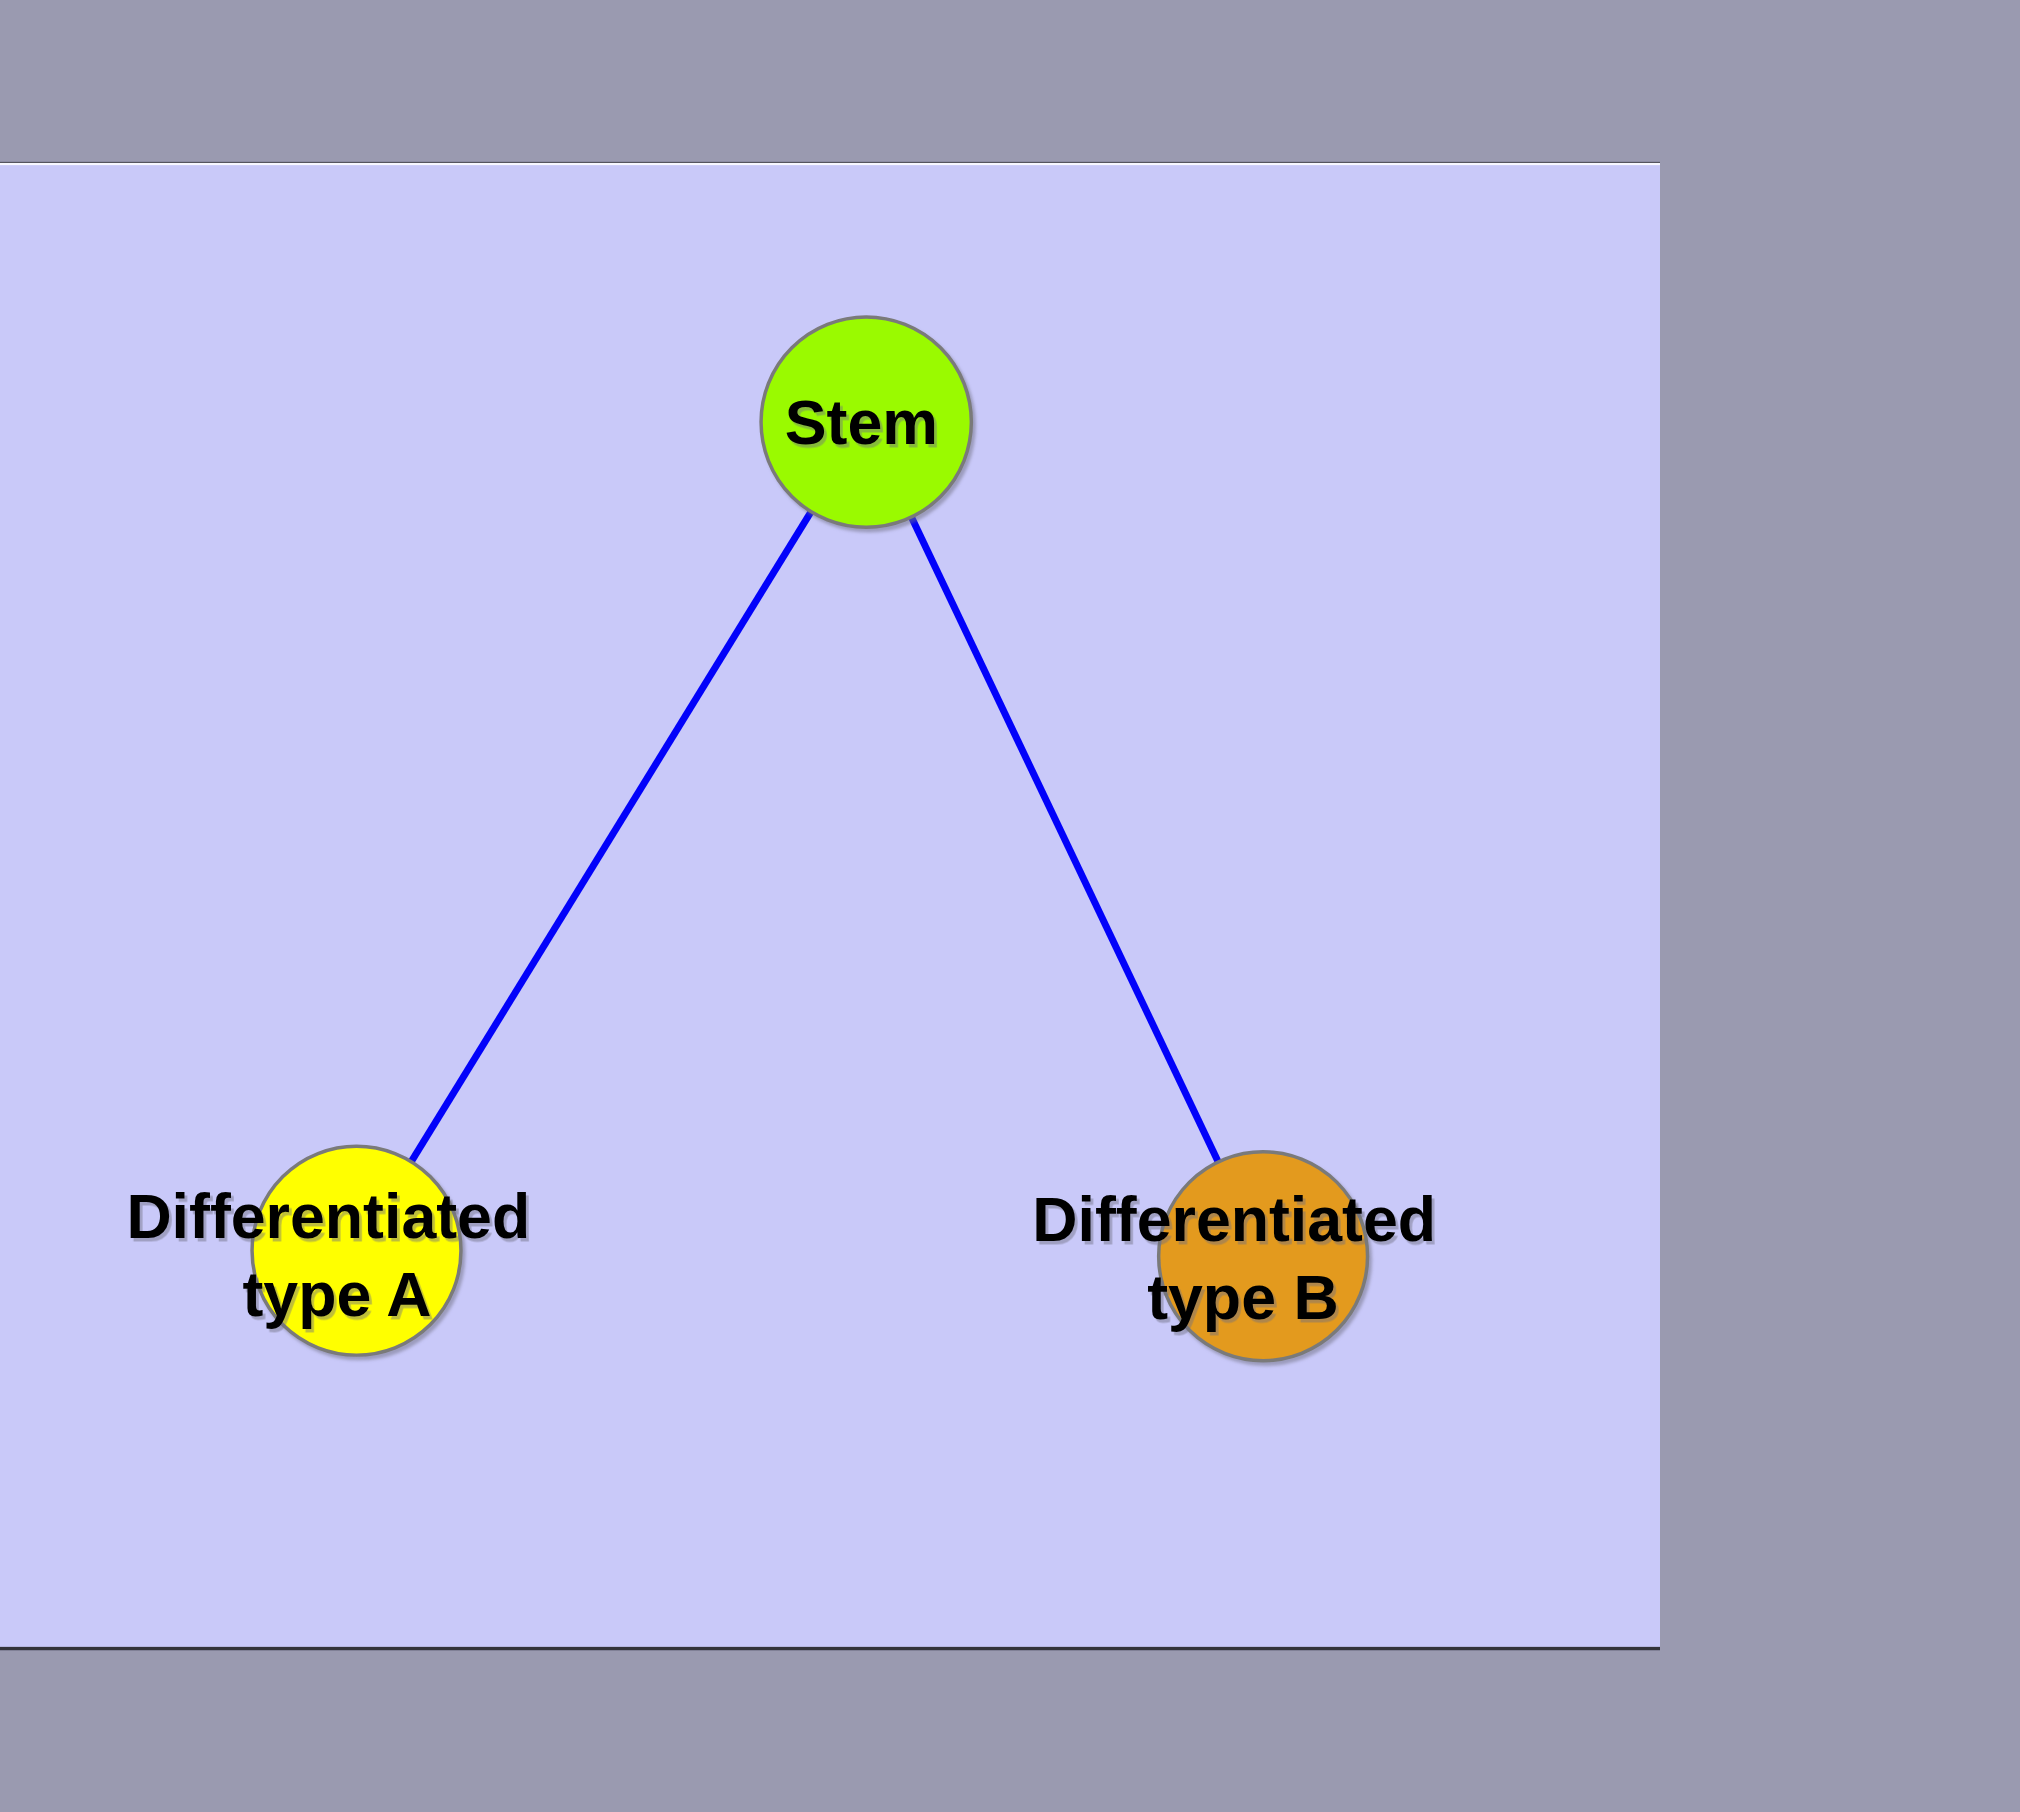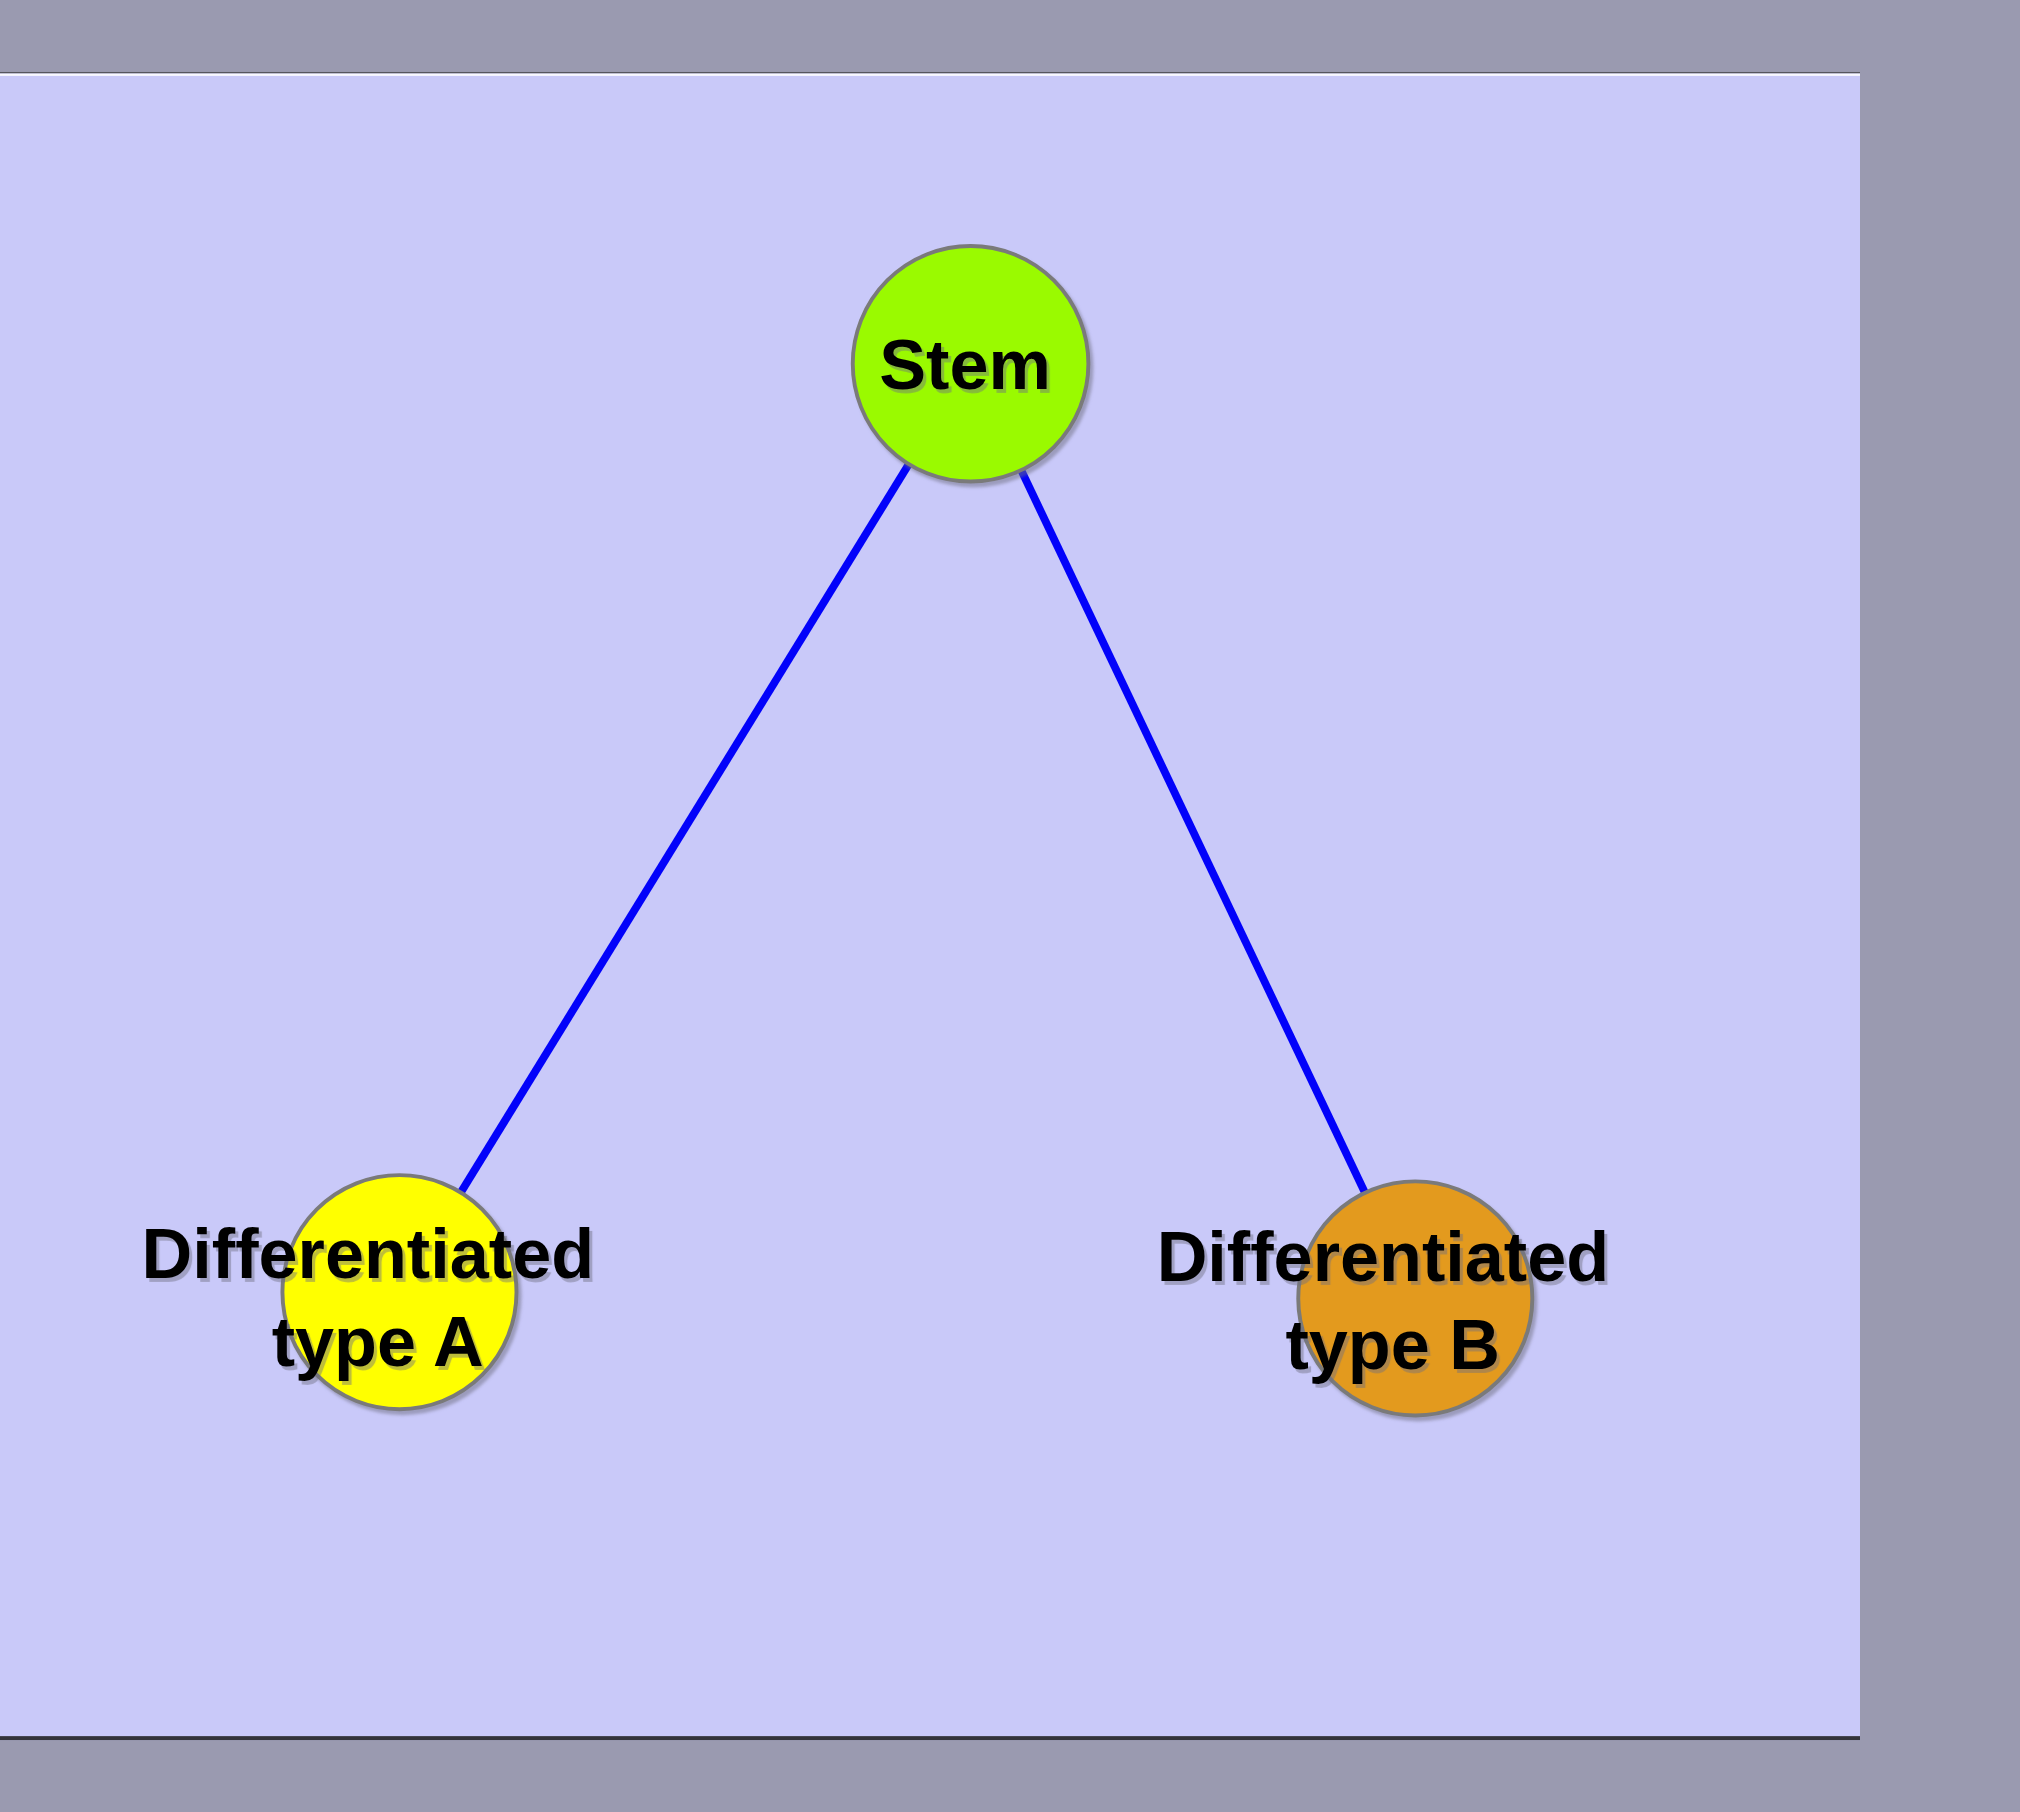--- a/index.html
+++ b/index.html
@@ -2,21 +2,21 @@
 <html style="font-size:13.6px"><head>
 <meta charset="utf-8">
 <style>
   html, body {
     margin: 0;
     padding: 0;
     background: #9a9ab0;
   }
   .stage {
     position: relative;
-    width: 1860px;
+    width: 1660px;
     height: 1812px;
     overflow: hidden;
   }
   svg {
     display: block;
     width: 100%;
     height: 100%;
   }
   
   .chrome-top-dark  { fill: #55555e; }

